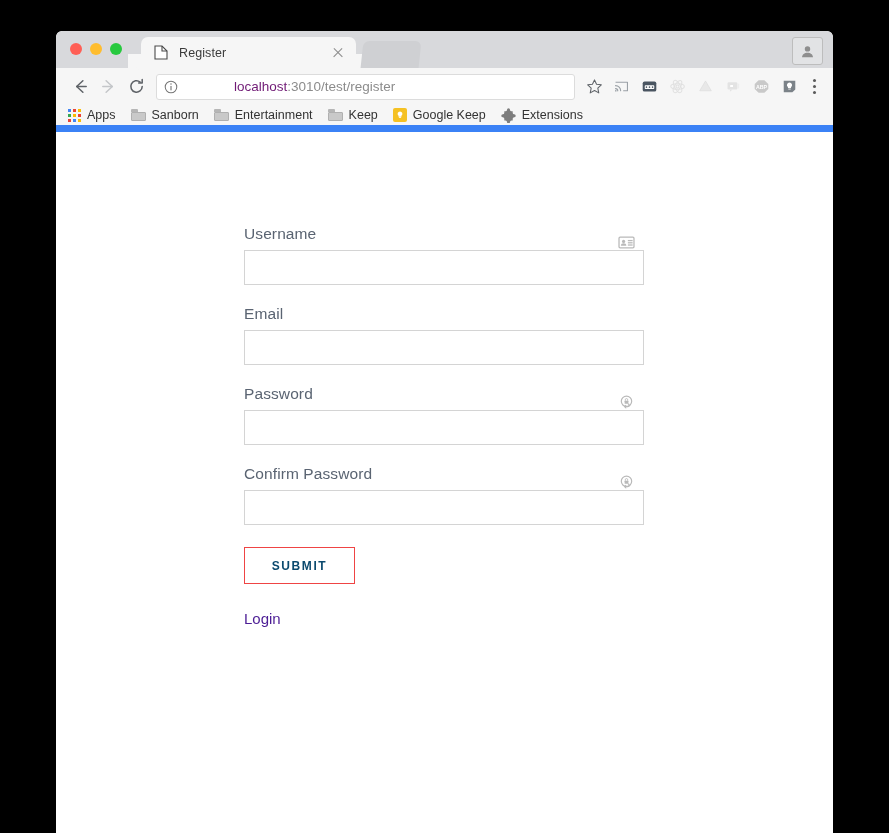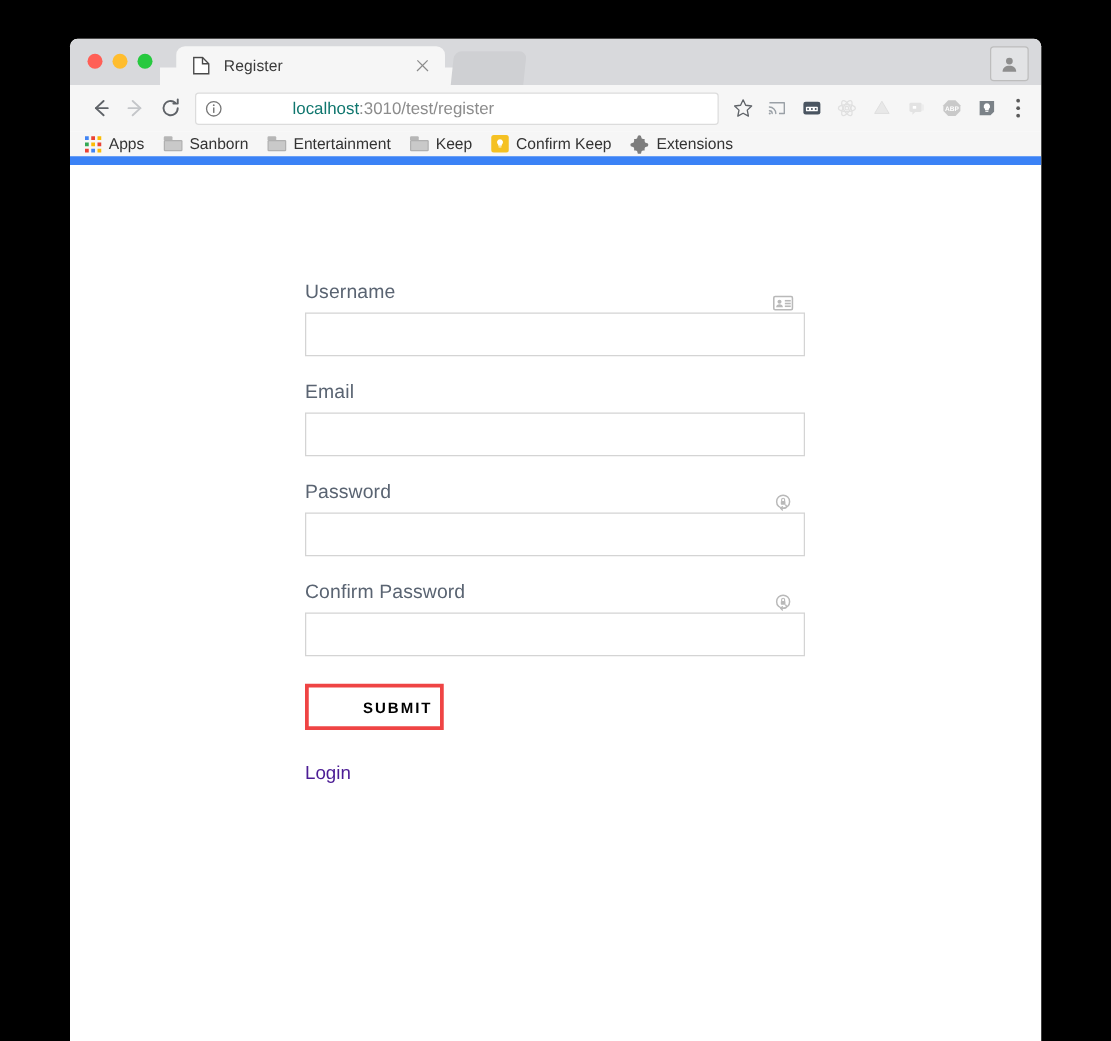--- a/index.html
+++ b/index.html
@@ -176,21 +176,21 @@
     cursor: text;
   }
   .url-text {
     margin-left: 8px;
     font-size: 13.5px;
     color: #8c8c8c;
     white-space: nowrap;
     overflow: hidden;
     flex: 1;
   }
-  .url-host { color: #0f766e; padding-left: 48px; }
+  .url-host { color: #701a75; padding-left: 48px; }
   .star-btn {
     width: 26px;
     height: 26px;
     display: flex;
     align-items: center;
     justify-content: center;
     flex: none;
     cursor: pointer;
   }
   .ext-icon {
@@ -331,29 +331,28 @@
     width: 17px;
     height: 17px;
     pointer-events: none;
   }
 
   .submit-btn {
     margin-top: 2px;
     width: 111px;
     height: 37px;
     background: #ffffff;
-    border: 3px solid #ef4444;
+    border: 1px solid #ef4444;
     font-family: "Liberation Sans", sans-serif;
     font-size: 12px;
     font-weight: bold;
     letter-spacing: 1.6px;
-    color: #000000;
+    color: #0c4a6e;
     cursor: pointer;
     border-radius: 0;
-    text-align: right;
   }
   .login-link {
     display: inline-block;
     margin-top: 26px;
     font-size: 15px;
     color: #4c1d95;
     text-decoration: none;
     cursor: pointer;
   }
 </style>
@@ -529,21 +528,21 @@
         <span class="bm-label">Keep</span>
       </div>
 
       <div class="bm">
         <span class="keep-ico">
           <svg width="10" height="10" viewBox="0 0 16 16">
             <path d="M8 2.2 a3.9 3.9 0 0 1 2.3 7 v1.4 H5.7 V9.2 A3.9 3.9 0 0 1 8 2.2 Z" fill="#ffffff"></path>
             <rect x="6.2" y="11.4" width="3.6" height="1.3" fill="#ffffff"></rect>
           </svg>
         </span>
-        <span class="bm-label">Confirm Keep</span>
+        <span class="bm-label">Google Keep</span>
       </div>
 
       <div class="bm">
         <span class="puzzle-ico">
           <svg width="15" height="15" viewBox="0 0 20 20">
             <path d="M8 2.2 a2 2 0 0 1 4 0 a2 2 0 0 0 2 2 h1.6 v2.2 a2 2 0 0 0 2 2 a2 2 0 0 1 0 4 a2 2 0 0 0 -2 2 v2.2 H14 a2 2 0 0 0 -2 2 a2 2 0 0 1 -4 0 a2 2 0 0 0 -2 -2 H4.4 v-2.2 a2 2 0 0 0 -2 -2 a2 2 0 0 1 0 -4 a2 2 0 0 0 2 -2 V4.2 H6 a2 2 0 0 0 2 -2 Z" fill="#7d7d7d"></path>
           </svg>
         </span>
         <span class="bm-label">Extensions</span>
       </div>

